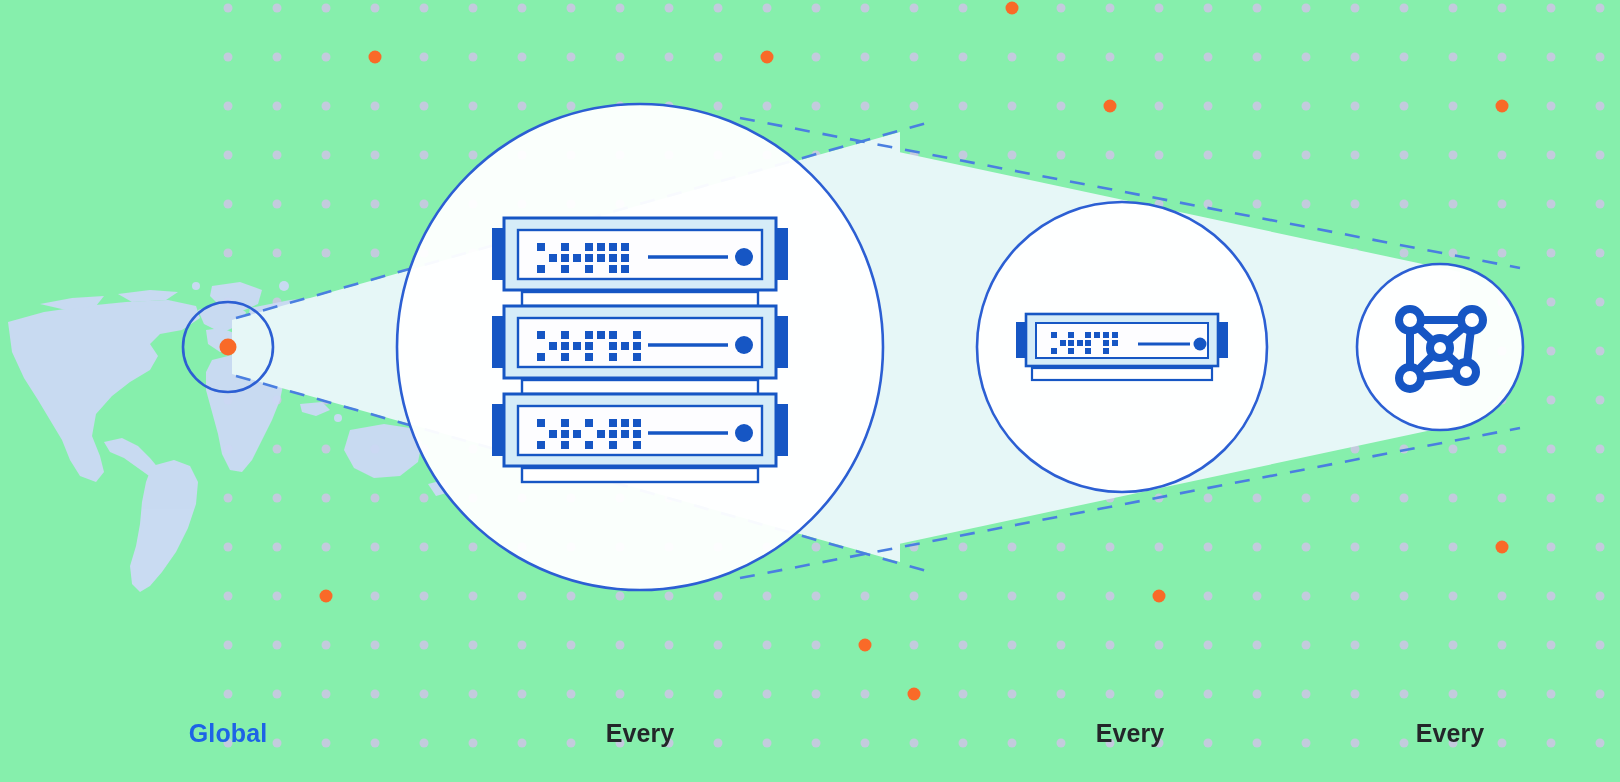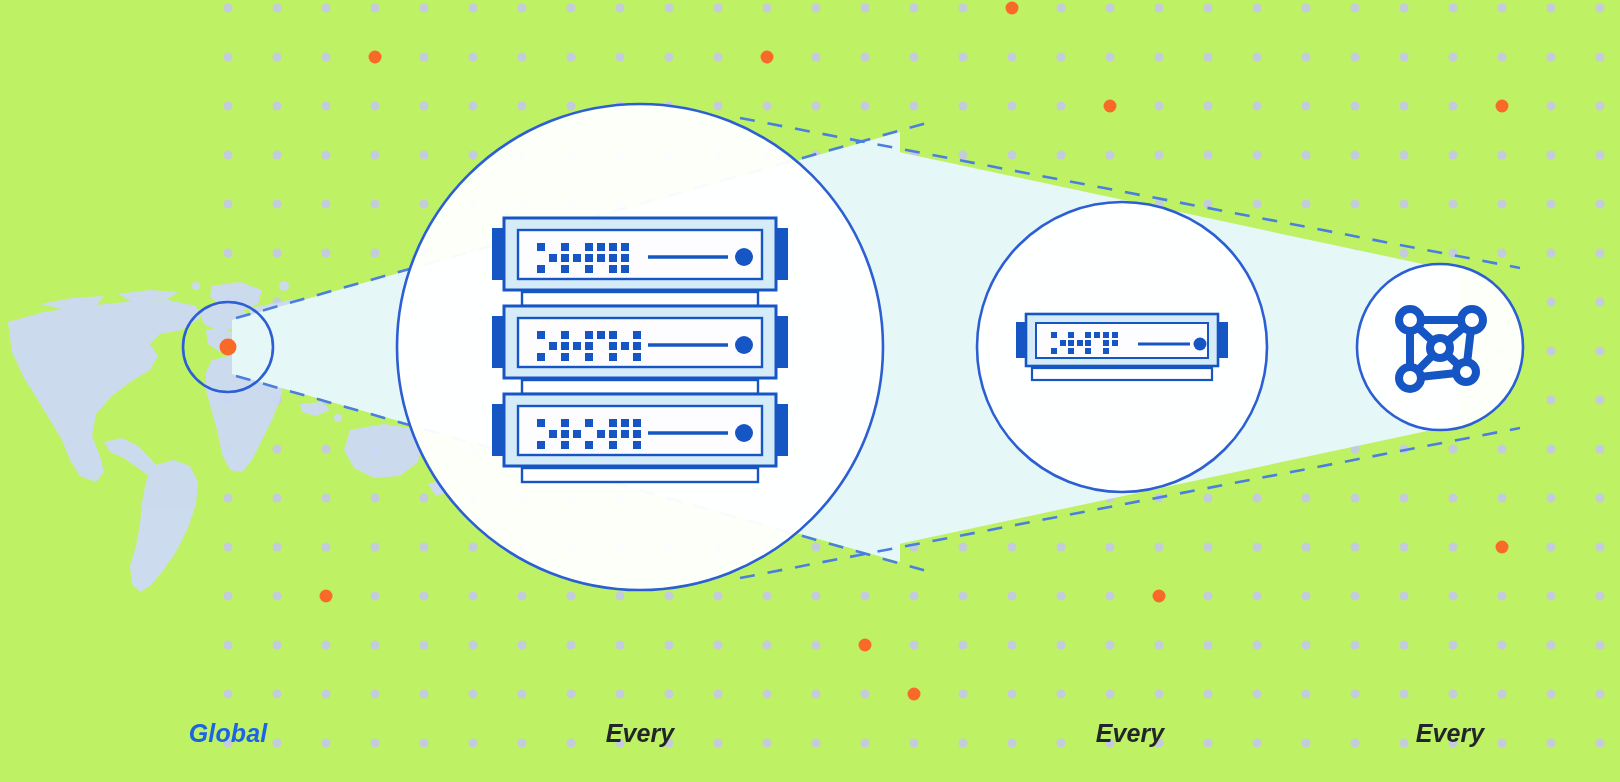--- a/index.html
+++ b/index.html
@@ -8,23 +8,22 @@
     padding: 0;
     background: #ffffff;
   }
   body {
     font-family: "Liberation Sans", "DejaVu Sans", sans-serif;
   }
   #stage {
     position: relative;
     width: 1620px;
     height: 782px;
-    background: #bef264;
+    background: #86efac;
     overflow: hidden;
-    font-style: italic;
   }
   #diagram-svg {
     position: absolute;
     left: 0;
     top: 0;
     width: 1620px;
     height: 782px;
     display: block;
   }
   .label-text {

